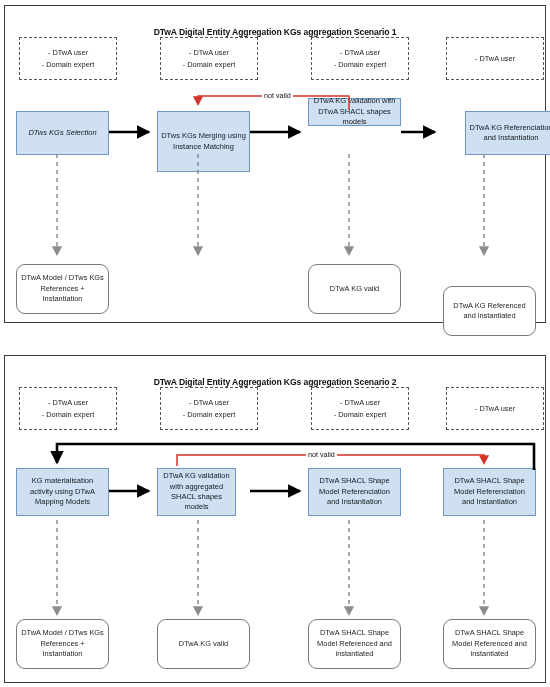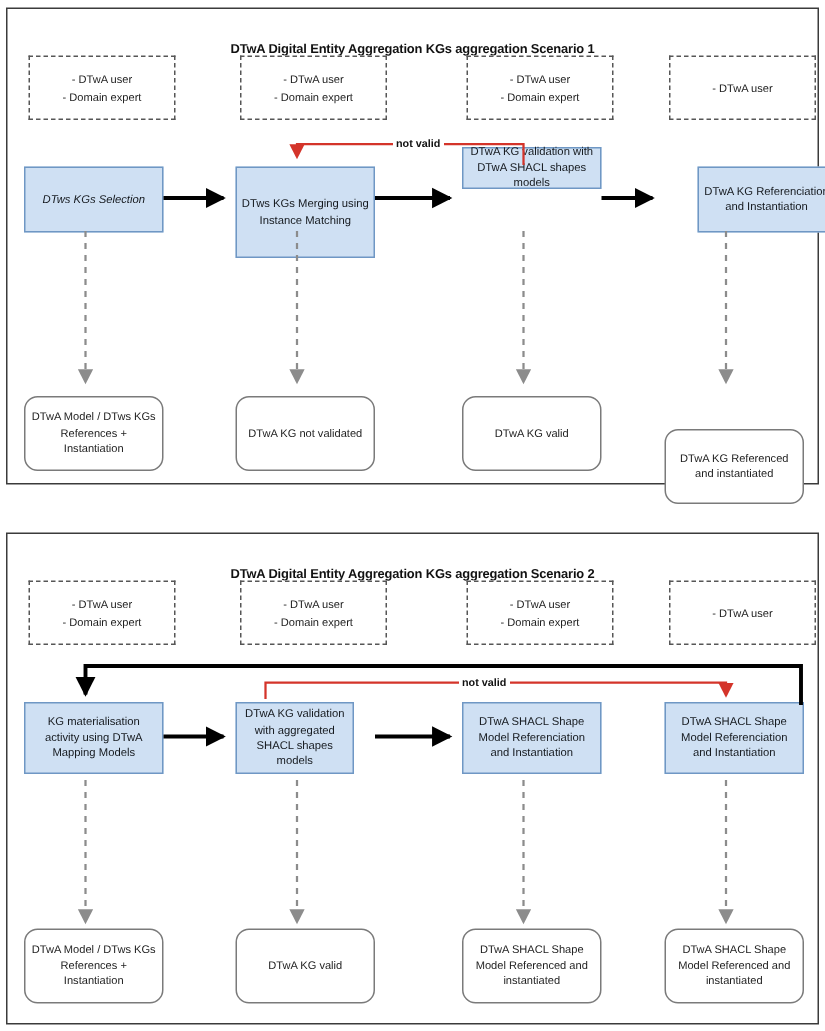--- a/index.html
+++ b/index.html
@@ -97,21 +97,21 @@
     width: 550px; height: 687px;
     pointer-events: none;
   }
   .edge-solid { stroke: #000000; stroke-width: 2.6; fill: none; }
   .edge-red   { stroke: #d4342a; stroke-width: 1.5; fill: none; }
   .edge-dash  { stroke: #8c8c8c; stroke-width: 1.5; fill: none; stroke-dasharray: 4 4; }
 
   .edge-label {
     position: absolute;
     font-size: 7.2px;
-    font-weight: bold;
+    font-weight: normal;
     color: #111111;
     background: #ffffff;
     padding: 0 2px;
     white-space: nowrap;
   }
 </style>
 </head>
 <body>
 
 <div class="panel" id="panel-1">
@@ -132,21 +132,20 @@
   <div class="actor-box" style="left:441px; top:31px; width:98px; height:43px;">
     <span class="line">- DTwA user</span>
   </div>
 
   <div class="activity-box" style="left:11px; top:105px; width:93px; height:44px;font-style:italic;">DTws KGs Selection</div>
   <div class="activity-box" style="left:152px; top:105px; width:93px; height:61px;">DTws KGs Merging using Instance Matching</div>
   <div class="activity-box" style="left:303px; top:92px; width:93px; height:28px;">DTwA KG validation with DTwA SHACL shapes models</div>
   <div class="activity-box" style="left:460px; top:105px; width:92px; height:44px;">DTwA KG Referenciation and Instantiation</div>
 
   <div class="outcome-box" style="left:11px; top:258px; width:93px; height:50px;">DTwA Model / DTws KGs References + Instantiation</div>
-  <div class="outcome-box" style="left:152px; top:258px; width:93px; height:50px;">DTwA KG not validated</div>
   <div class="outcome-box" style="left:303px; top:258px; width:93px; height:50px;">DTwA KG valid</div>
   <div class="outcome-box" style="left:438px; top:258px; width:93px; height:50px;margin-top:22px;">DTwA KG Referenced and instantiated</div>
 </div>
 
 <div class="panel" id="panel-2">
   <div class="panel-title">DTwA Digital Entity Aggregation KGs aggregation Scenario 2</div>
 
   <div class="actor-box" style="left:14px; top:31px; width:98px; height:43px;">
     <span class="line">- DTwA user</span>
     <span class="line">- Domain expert</span>

